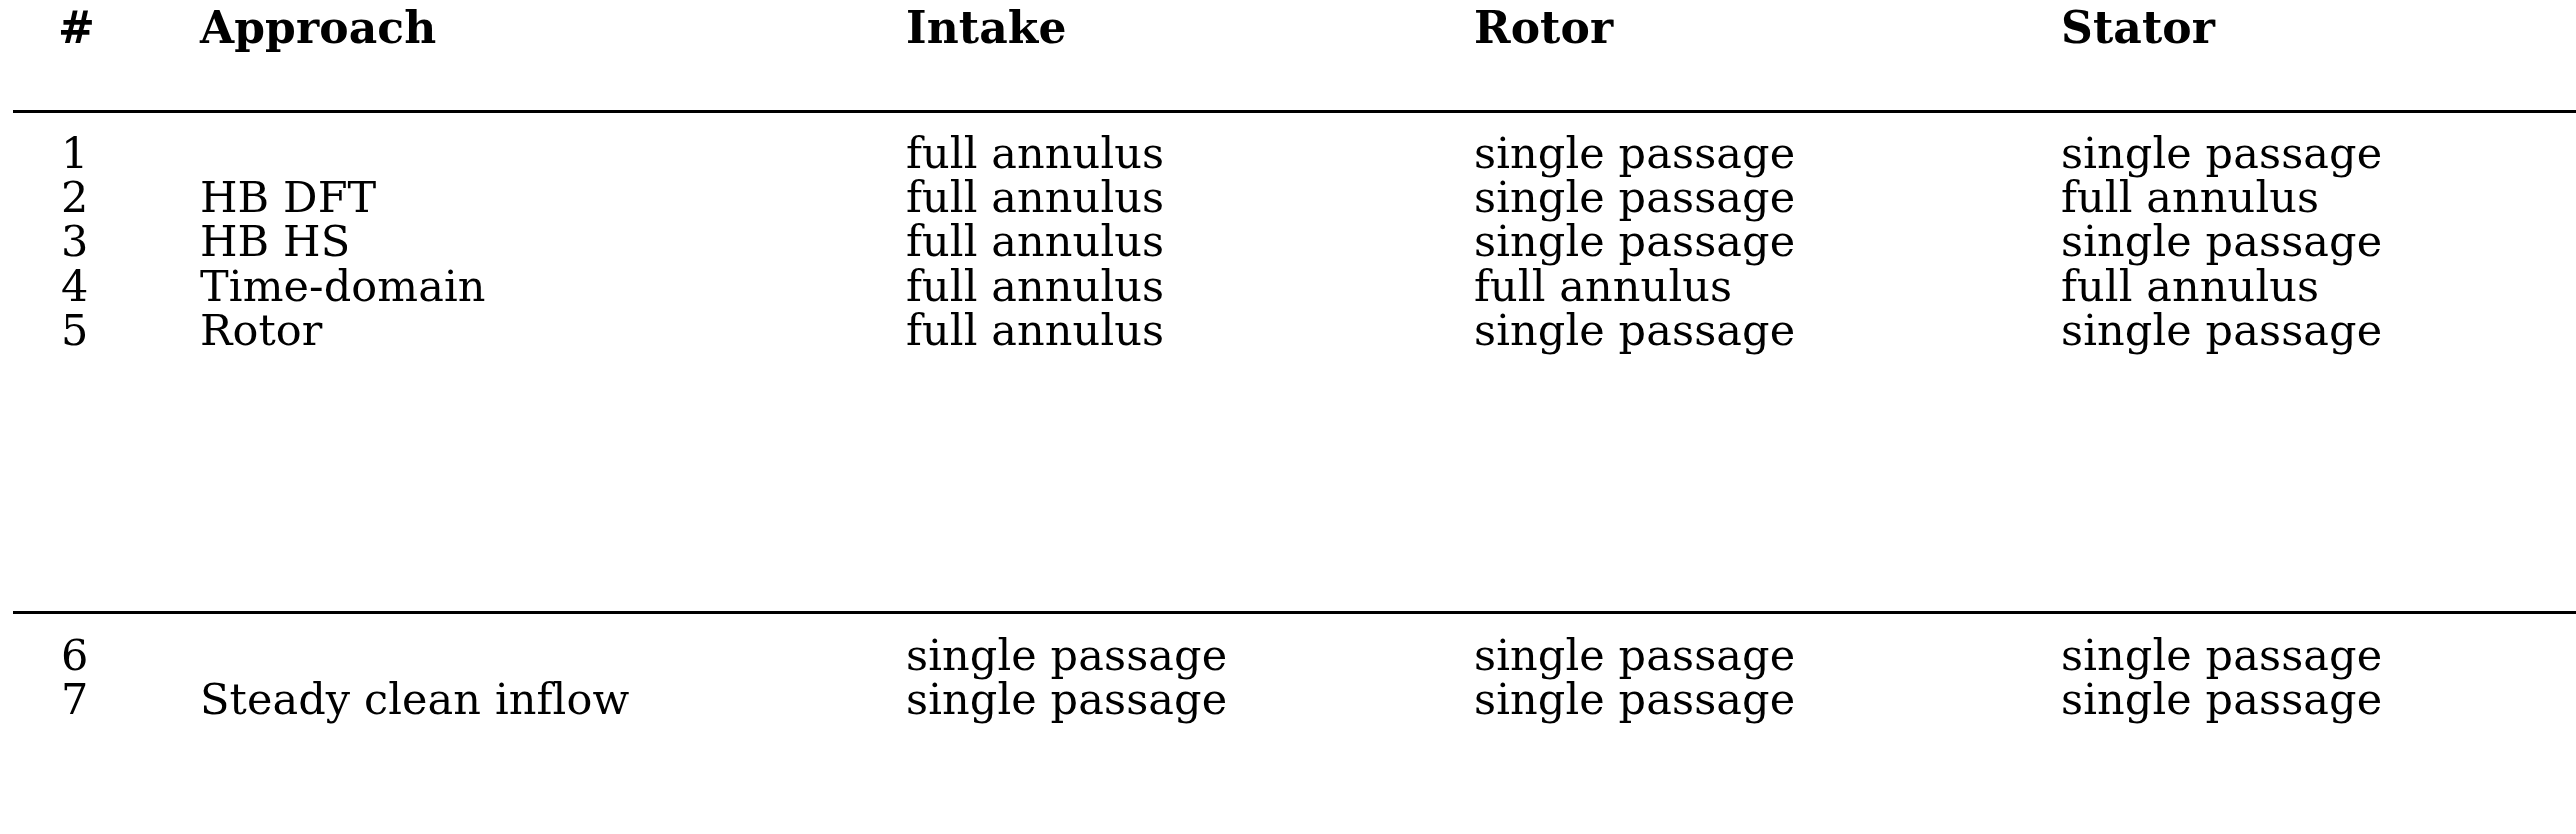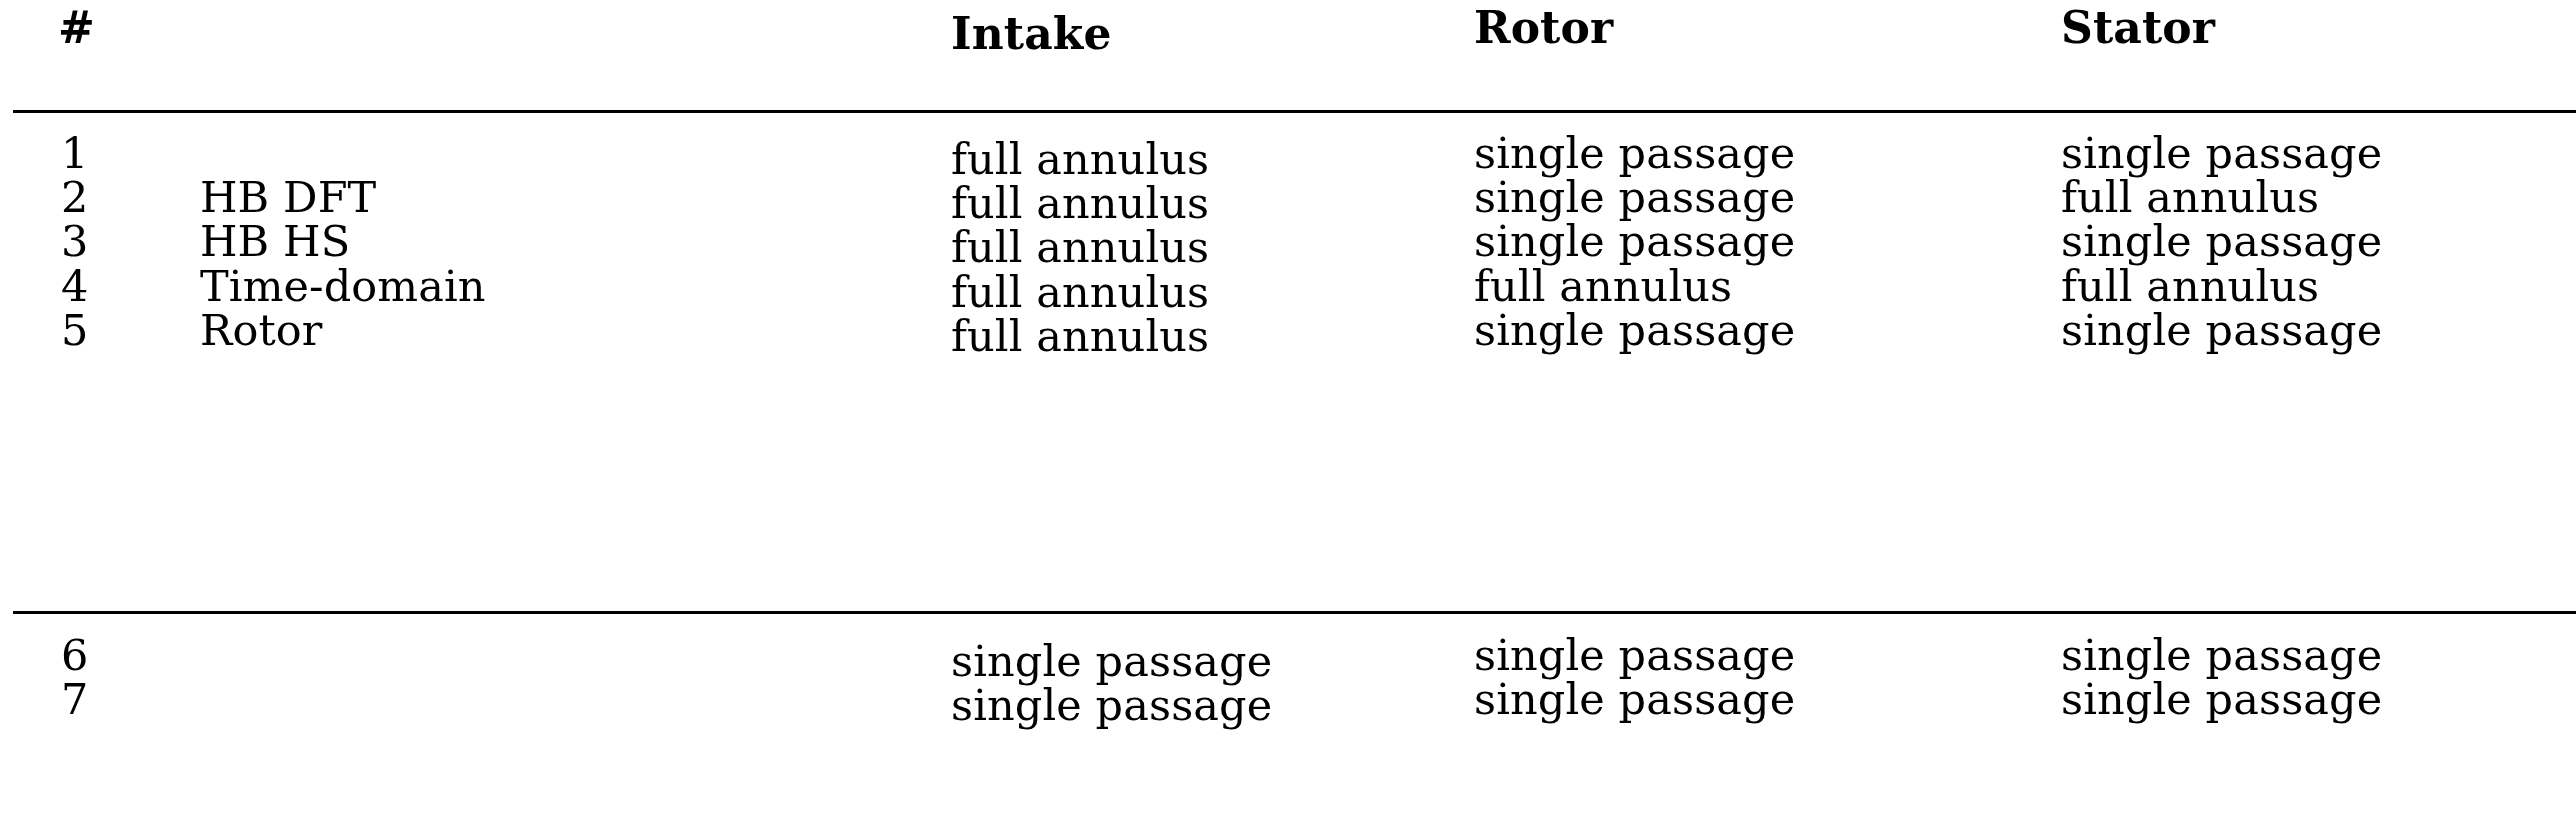--- a/index.html
+++ b/index.html
@@ -48,21 +48,21 @@
   .cell {
     position: absolute;
     font-size: 43px;
     line-height: 47px;
     white-space: nowrap;
     letter-spacing: 0.1px;
   }
 
   .c-num     { left: 61px;  width: 118px; }
   .c-app     { left: 200px;  }
-  .c-intake  { left: 951px; margin-top: 6px; }
+  .c-intake  { left: 906px; }
   .c-rotor   { left: 1474px; }
   .c-stator  { left: 2061px; }
 
   
   .header .cell {
     font-weight: bold;
     font-size: 44px;
   }
   .header .c-num  { left: 58px; }
 
@@ -80,20 +80,21 @@
 <div id="table-root">
 
   <div class="rule toprule"></div>
 
   <div class="rule midrule"></div>
 
   <div class="grid">
 
     <div class="row header" style="top:4.1px;">
       <div class="cell c-num">#</div>
+      <div class="cell c-app">Approach</div>
       <div class="cell c-intake">Intake</div>
       <div class="cell c-rotor">Rotor</div>
       <div class="cell c-stator">Stator</div>
 
     </div>
 
     <div class="row" style="top:130px;">
       <div class="cell c-num">1</div>
       <div class="cell c-intake">full annulus</div>
       <div class="cell c-rotor">single passage</div>
@@ -140,20 +141,21 @@
     <div class="row" style="top:632px;">
       <div class="cell c-num">6</div>
       <div class="cell c-intake">single passage</div>
       <div class="cell c-rotor">single passage</div>
       <div class="cell c-stator">single passage</div>
 
     </div>
 
     <div class="row" style="top:676px;">
       <div class="cell c-num">7</div>
+      <div class="cell c-app">Steady clean inflow</div>
       <div class="cell c-intake">single passage</div>
       <div class="cell c-rotor">single passage</div>
       <div class="cell c-stator">single passage</div>
 
     </div>
 
   </div>
 
   <div class="brace-group" id="brace-distorted">
     

